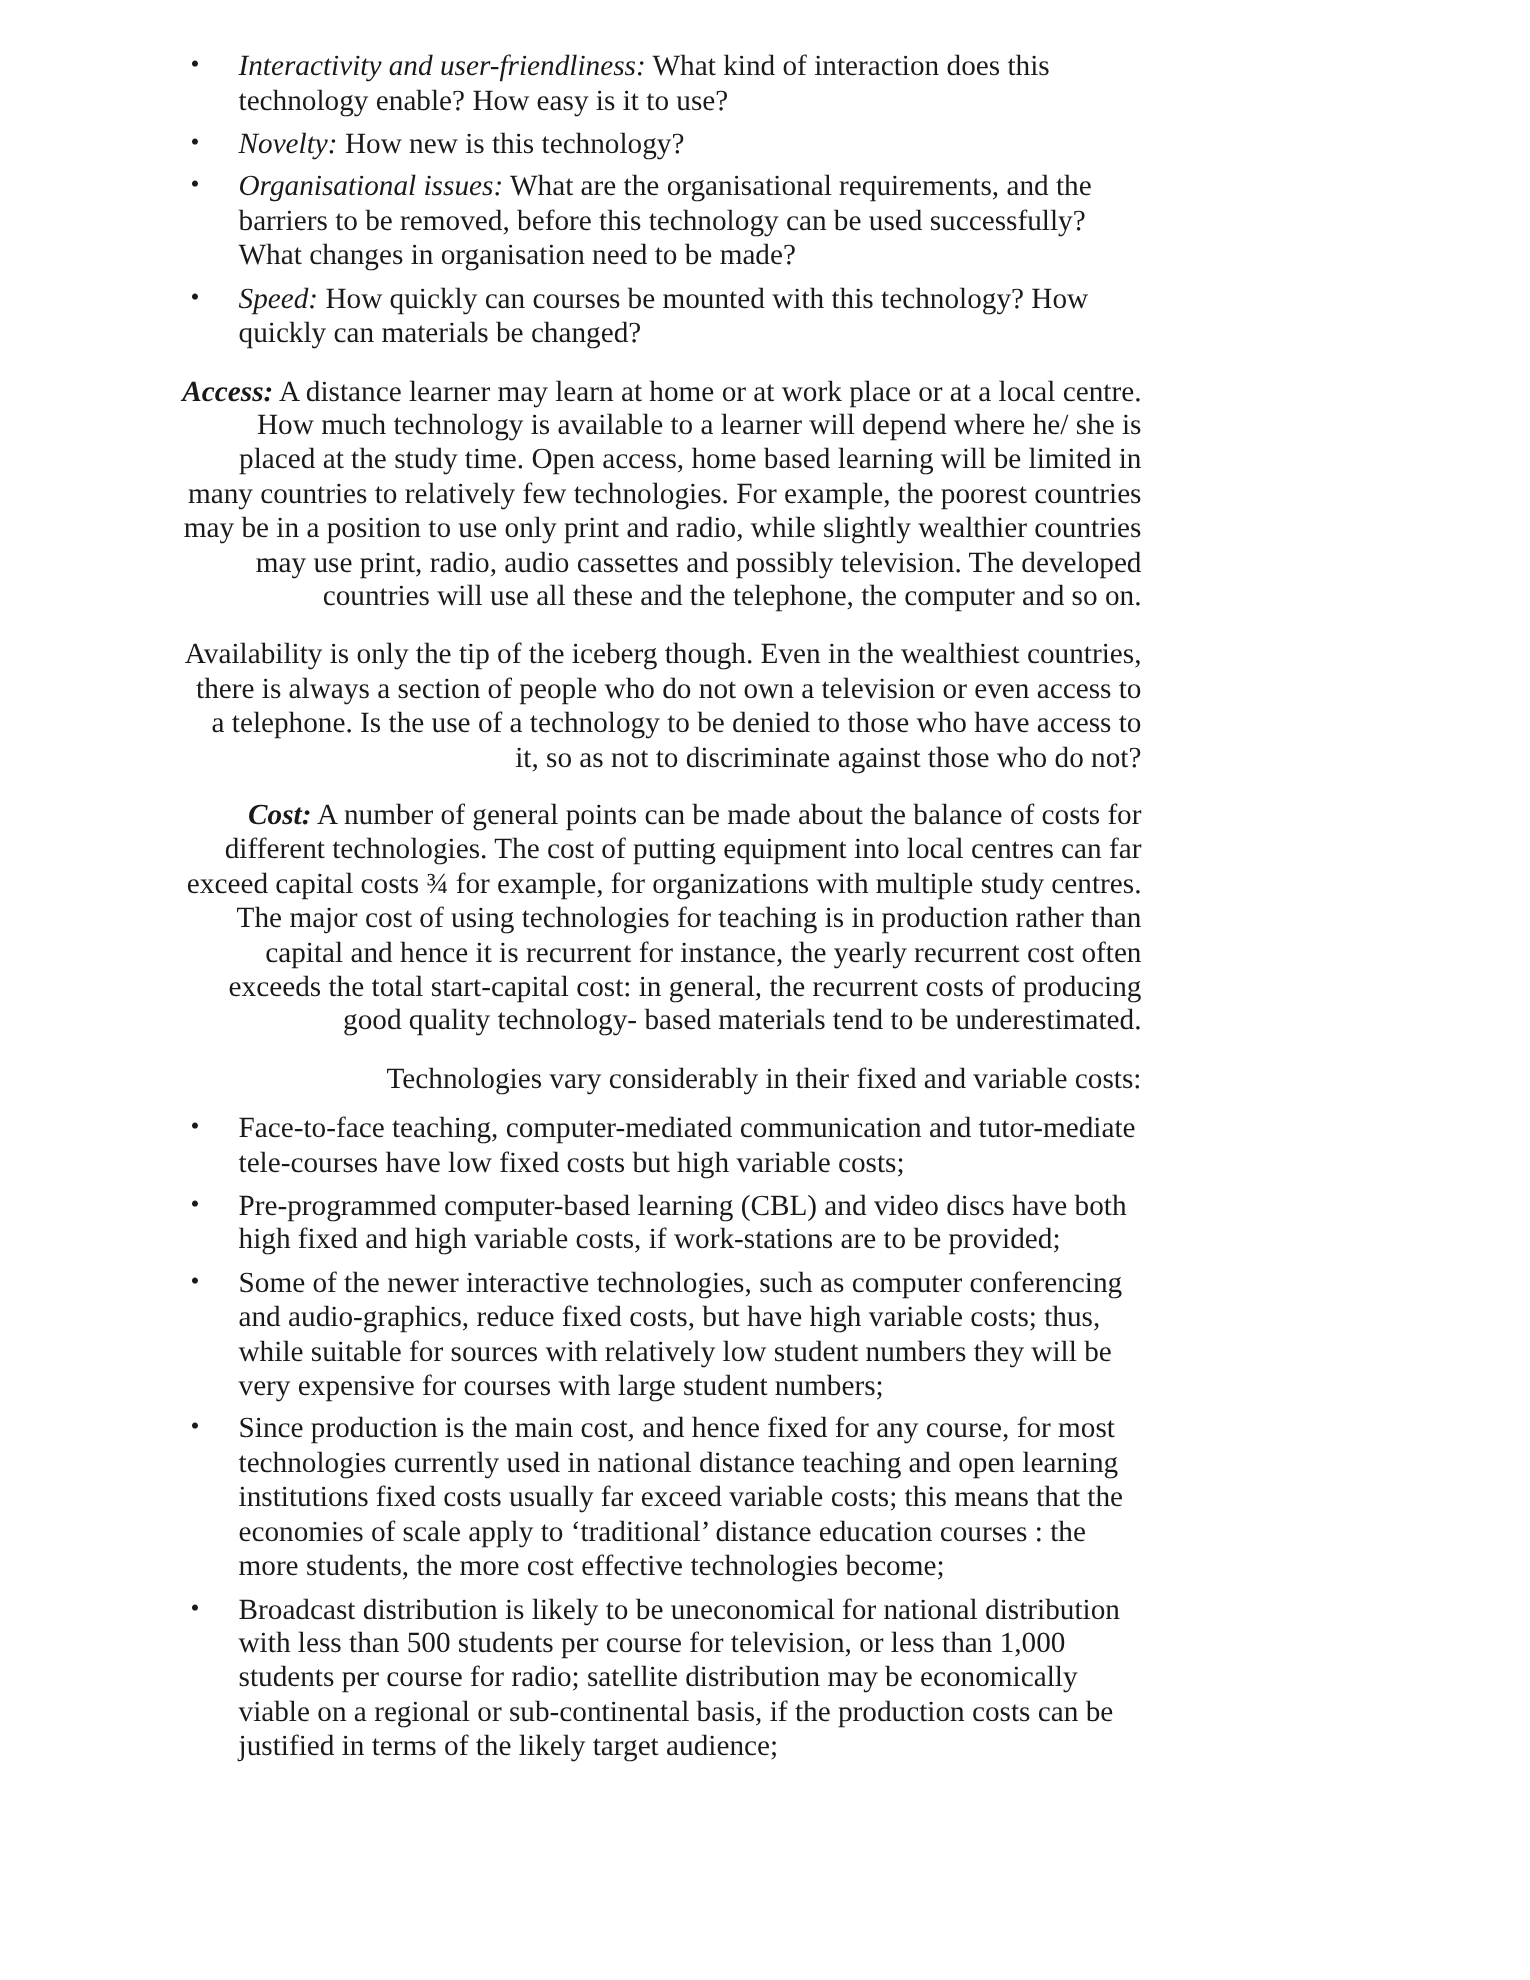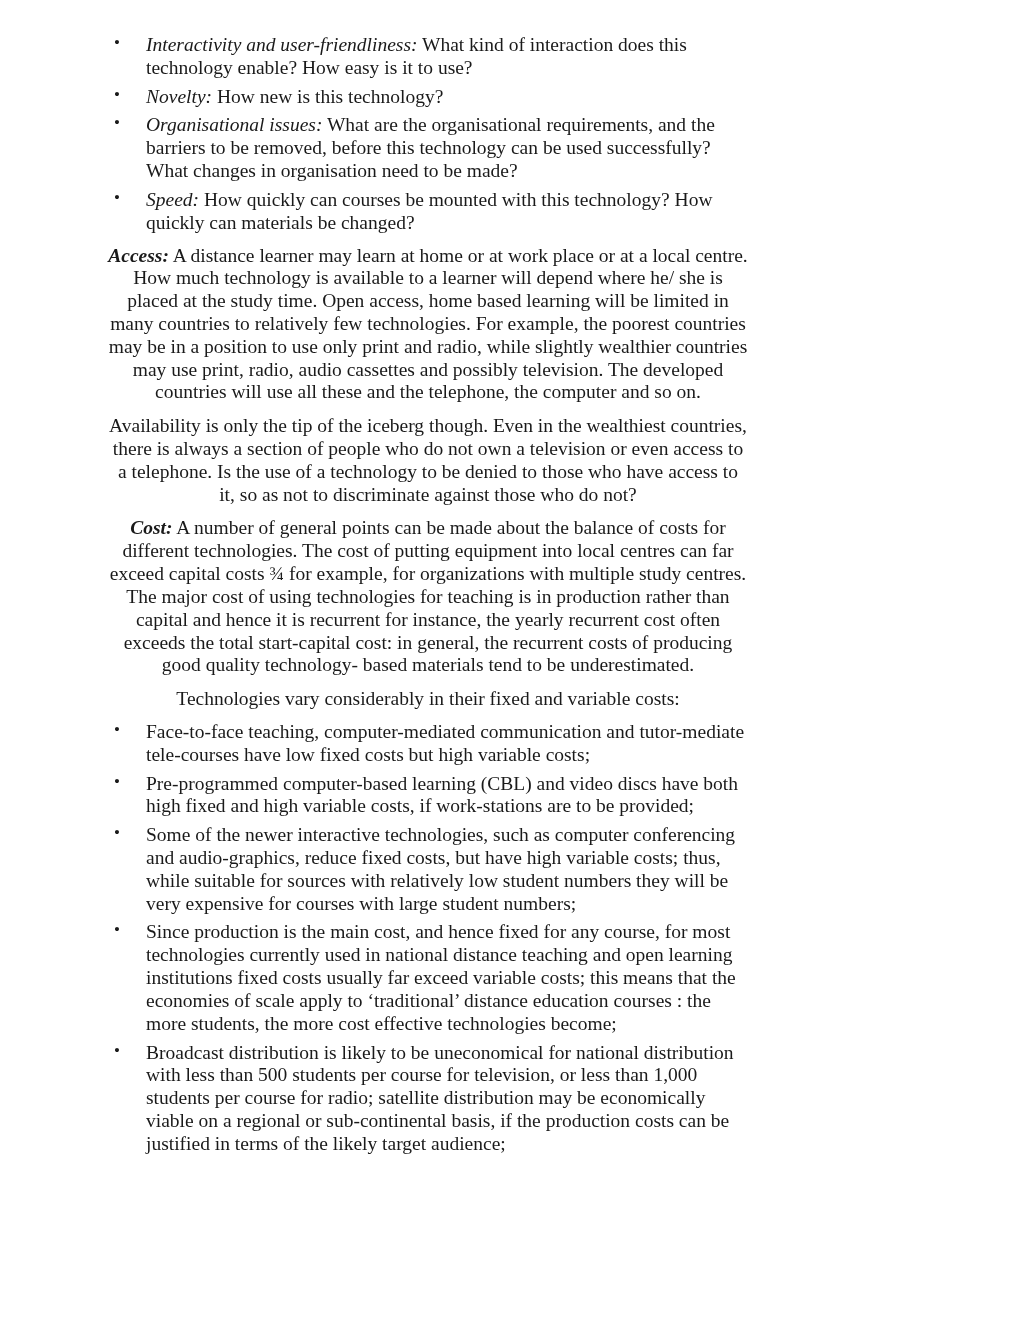--- a/index.html
+++ b/index.html
@@ -11,31 +11,31 @@
     width: 1020px;
     height: 1320px;
     font-family: "Liberation Serif", serif;
     color: #1a1a1a;
   }
   .page {
     position: relative;
     width: 1018px;
     height: 1320px;
     box-sizing: border-box;
-    padding: 34px 0 0 0;
+    padding: 34px 0 0 13px;
   }
   .content {
     width: 640px;
     margin-left: 108px;
   }
   p.para {
-    margin: 0 0 11px 0;
+    margin: 16px 0 11px 0;
     font-size: 19.5px;
     line-height: 1.17;
-    text-align: center;
+    text-align: right;
   }
   p.para.tight {
     margin-bottom: 10px;
   }
   .lead-bold-italic {
     font-weight: bold;
     font-style: italic;
   }
   ul.bullets {
     list-style: none;

